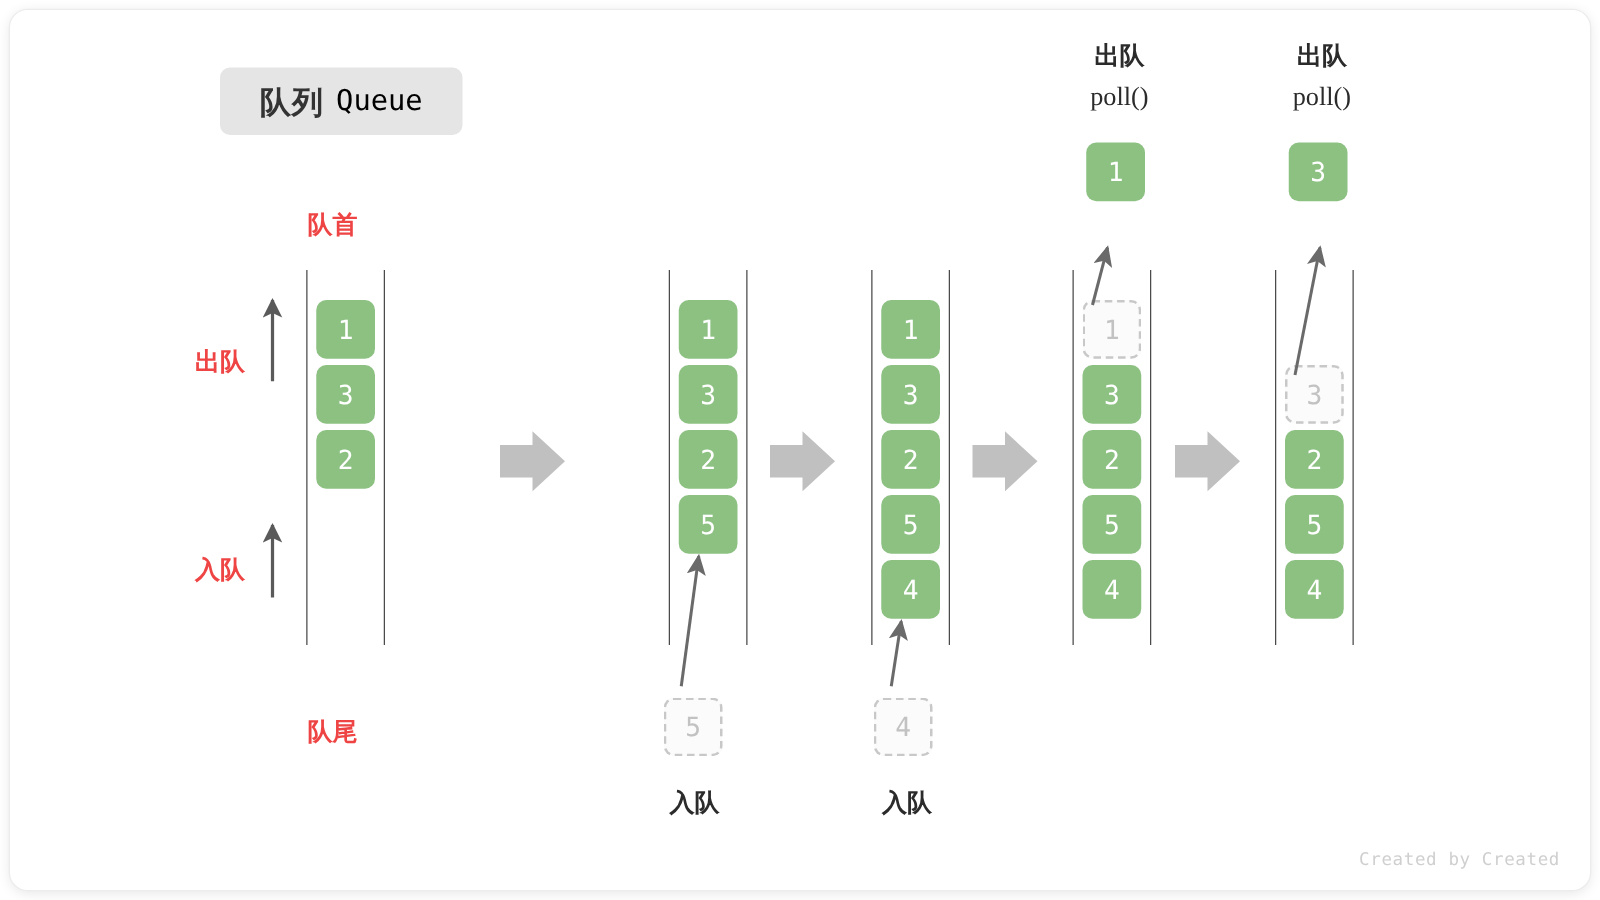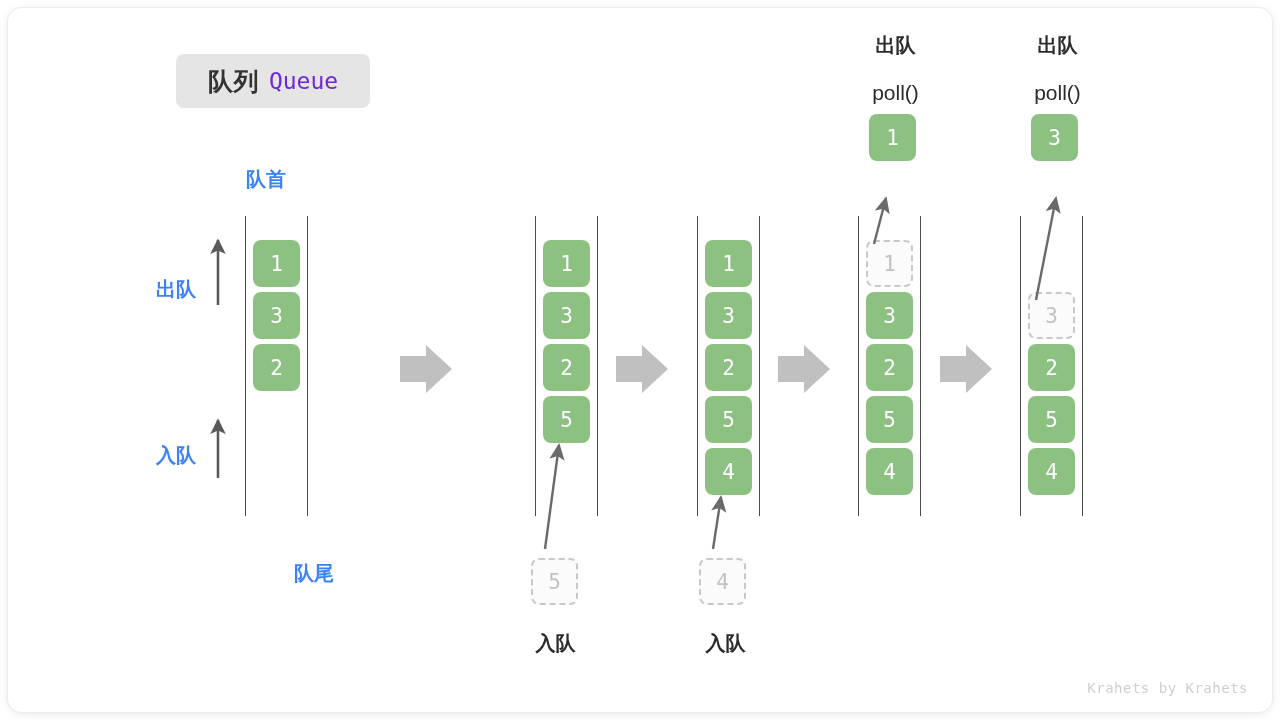--- a/index.html
+++ b/index.html
@@ -29,38 +29,38 @@
     background: #e5e5e5;
     border-radius: 8px;
     display: flex; align-items: center; justify-content: center;
   }
   #title-badge .cn {
     font-size: 25px; font-weight: bold; color: #333333;
     letter-spacing: 0.5px;
   }
   #title-badge .en {
     font-family: "DejaVu Sans Mono", "Liberation Mono", monospace;
-    font-size: 23px; color: #6d28d9; margin-left: 10px;
+    font-size: 23px; color: #000000; margin-left: 10px;
   }
 
   
   .cn-label {
-    font-size: 20px; font-weight: bold; color: #3b82f6;
+    font-size: 20px; font-weight: bold; color: #ef4444;
     white-space: nowrap;
   }
   .op-label {
     text-align: center; white-space: nowrap; line-height: 1.55;
   }
   .op-label .cn {
     font-size: 20px; font-weight: bold; color: #2b2b2b;
     display: block;
   }
   .op-label .code {
-    font-family: Liberation Sans, sans-serif;
-    font-size: 21px; color: #2b2b2b; display: block; margin-top: 16px;
+    font-family: Liberation Serif, serif;
+    font-size: 21px; color: #2b2b2b; display: block;
   }
   .op-label .code .num { color: #4e9a4e; font-weight: bold; }
 
   
   .queue-col { width: 64px; }
   .rail {
     position: absolute; top: 0; width: 0;
     border-left: 1.6px solid #4a4a4a;
     height: 300px;
   }
@@ -115,21 +115,21 @@
 <body>
 
 <div id="card">
 
   <div class="abs" id="title-badge">
     <span class="cn">队列</span>
     <span class="en">Queue</span>
   </div>
 
   <div class="abs cn-label" style="left:238px; top:158px;">队首</div>
-  <div class="abs cn-label" style="left:238px; top:552px;margin-left:48px;">队尾</div>
+  <div class="abs cn-label" style="left:238px; top:564px;">队尾</div>
 
   <div class="abs cn-label" style="left:148px; top:268px;">出队</div>
   <div class="abs cn-label" style="left:148px; top:434px;">入队</div>
 
   <div class="abs queue-col" style="left:237px; top:208px;">
     <div class="rail left"></div>
     <div class="rail right"></div>
     <div class="cell filled" style="top:24px">1</div>
     <div class="cell filled" style="top:76px">3</div>
     <div class="cell filled" style="top:128px">2</div>
@@ -231,15 +231,15 @@
 
     <g>
       <line x1="866" y1="236" x2="878" y2="190" stroke="#6a6a6a" stroke-width="2.4" marker-end="url(#thinhead2)"></line>
     </g>
 
     <g>
       <line x1="1028" y1="292" x2="1048" y2="190" stroke="#6a6a6a" stroke-width="2.4" marker-end="url(#thinhead2)"></line>
     </g>
   </svg>
 
-  <div class="abs" id="watermark">Krahets by Krahets</div>
+  <div class="abs" id="watermark">Created by Created</div>
 
 </div>
 
 </body></html>

